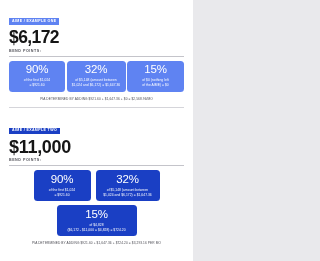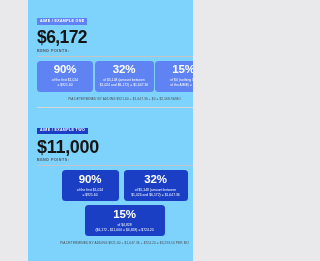--- a/index.html
+++ b/index.html
@@ -10,23 +10,22 @@
     width: 193px;
     height: 261px;
     background: #e9e9ec;
     font-family: "Liberation Sans", sans-serif;
     overflow: hidden;
   }
   .page {
     width: 193px;
     height: 261px;
     position: relative;
-    background: #7dd3fc;
+    background: #ffffff;
     box-sizing: border-box;
-    margin-left: 28px;
   }
 
   
   .section {
     padding: 0 9px;
     box-sizing: border-box;
   }
   .section-one { padding-top: 8px; }
   .section-two { padding-top: 9px; }
 
@@ -109,21 +108,21 @@
 
   .w-a { width: 56px; }
   .w-b { width: 59px; }
   .w-c { width: 57px; }
   .w-d { width: 57px; }
   .w-e { width: 64px; }
   .w-f { width: 80px; }
 
   .pct {
     font-size: 11.5px;
-    font-weight: bold;
+    font-weight: normal;
     line-height: 1;
     letter-spacing: -0.2px;
   }
   .desc {
     font-size: 3.3px;
     line-height: 1.45;
     margin-top: 2.5px;
     letter-spacing: 0.05px;
   }
 

